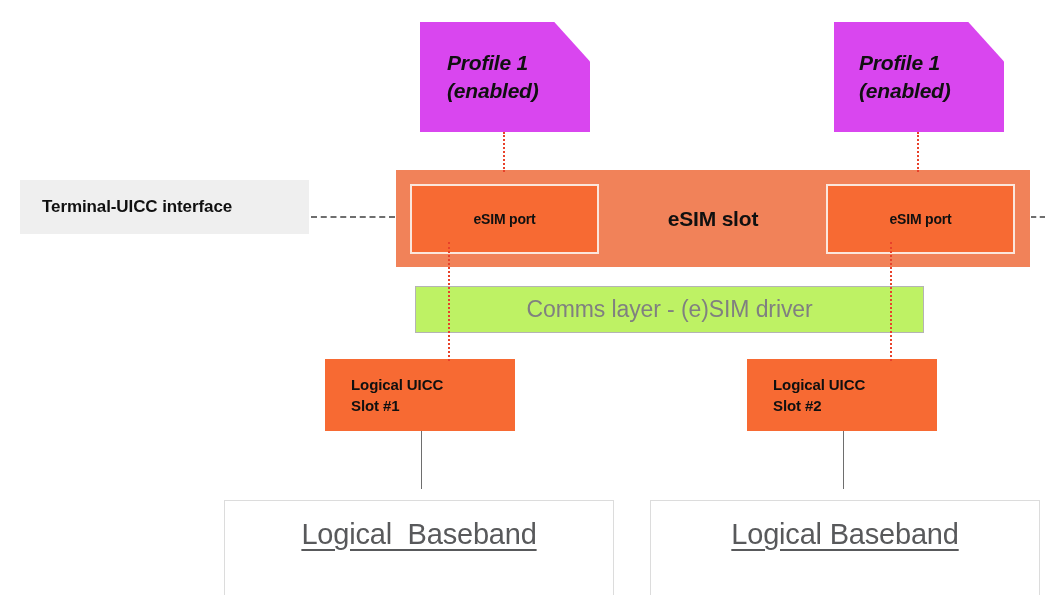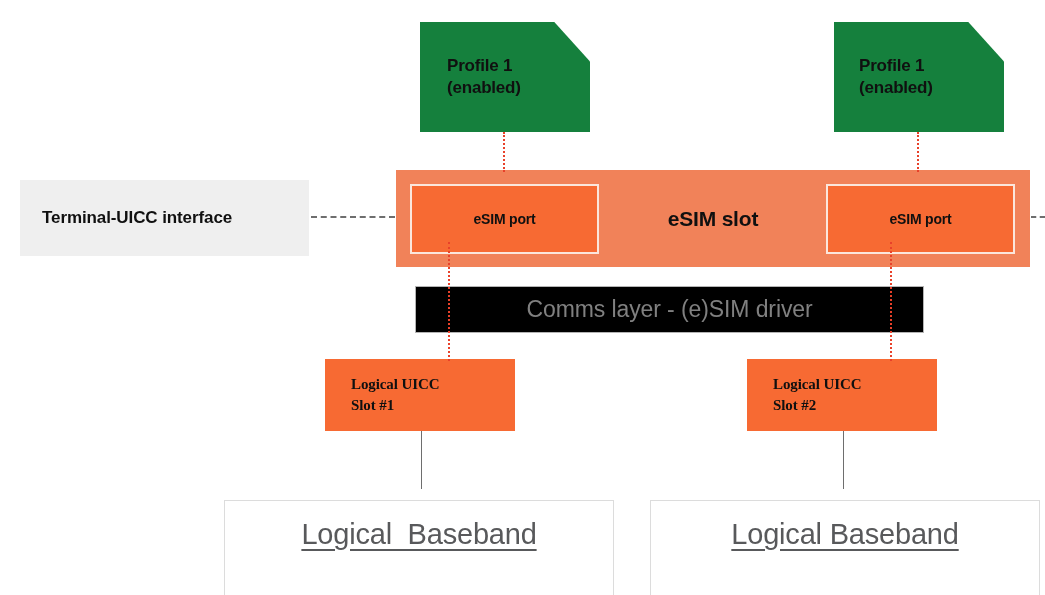--- a/index.html
+++ b/index.html
@@ -14,30 +14,31 @@
     position: relative;
     width: 1045px;
     height: 595px;
     background: #ffffff;
     overflow: hidden;
   }
 
   
   .profile-card {
     position: absolute;
-    background: #15803d;
-    color: #101010;
-    font-weight: bold;
-    font-size: 17px;
+    background: #d946ef;
+    color: #101010;
+    font-weight: bold;
+    font-size: 21px;
     line-height: 1.32;
     letter-spacing: -0.2px;
     display: flex;
     flex-direction: column;
     justify-content: center;
     box-sizing: border-box;
+    font-style: italic;
   }
   .profile-card .ptext {
     white-space: pre-line;
   }
   .profile-1 {
     left: 420px;
     top: 22px;
     width: 170px;
     height: 110px;
     padding-left: 27px;
@@ -92,40 +93,40 @@
   }
   .esim-port-left  { left: 14px;  width: 189px; }
   .esim-port-right { left: 430px; width: 189px; }
 
   
   .terminal-box {
     position: absolute;
     left: 20px;
     top: 180px;
     width: 289px;
-    height: 76px;
+    height: 54px;
     background: #EFEFEF;
     display: flex;
     align-items: center;
     padding-left: 22px;
     box-sizing: border-box;
     font-weight: bold;
     font-size: 17px;
     color: #101010;
     letter-spacing: -0.1px;
   }
 
   
   .comms-layer {
     position: absolute;
     left: 415px;
     top: 286px;
     width: 509px;
     height: 47px;
-    background: #000000;
+    background: #bef264;
     border: 1px solid #B4B4B4;
     box-sizing: border-box;
     display: flex;
     align-items: center;
     justify-content: center;
     font-size: 23px;
     color: #808080;
     letter-spacing: -0.1px;
     z-index: 3;
   }
@@ -142,21 +143,21 @@
     display: flex;
     flex-direction: column;
     justify-content: center;
     font-weight: bold;
     font-size: 15px;
     line-height: 1.42;
     color: #101010;
     letter-spacing: -0.1px;
     z-index: 4;
   }
-  .uicc-slot .utext { white-space: pre-line; font-family: Liberation Serif, serif; }
+  .uicc-slot .utext { white-space: pre-line; }
   .uicc-slot-1 { left: 325px; }
   .uicc-slot-2 { left: 747px; }
 
   
   .baseband-box {
     position: absolute;
     top: 500px;
     width: 390px;
     height: 97px;
     background: #ffffff;

